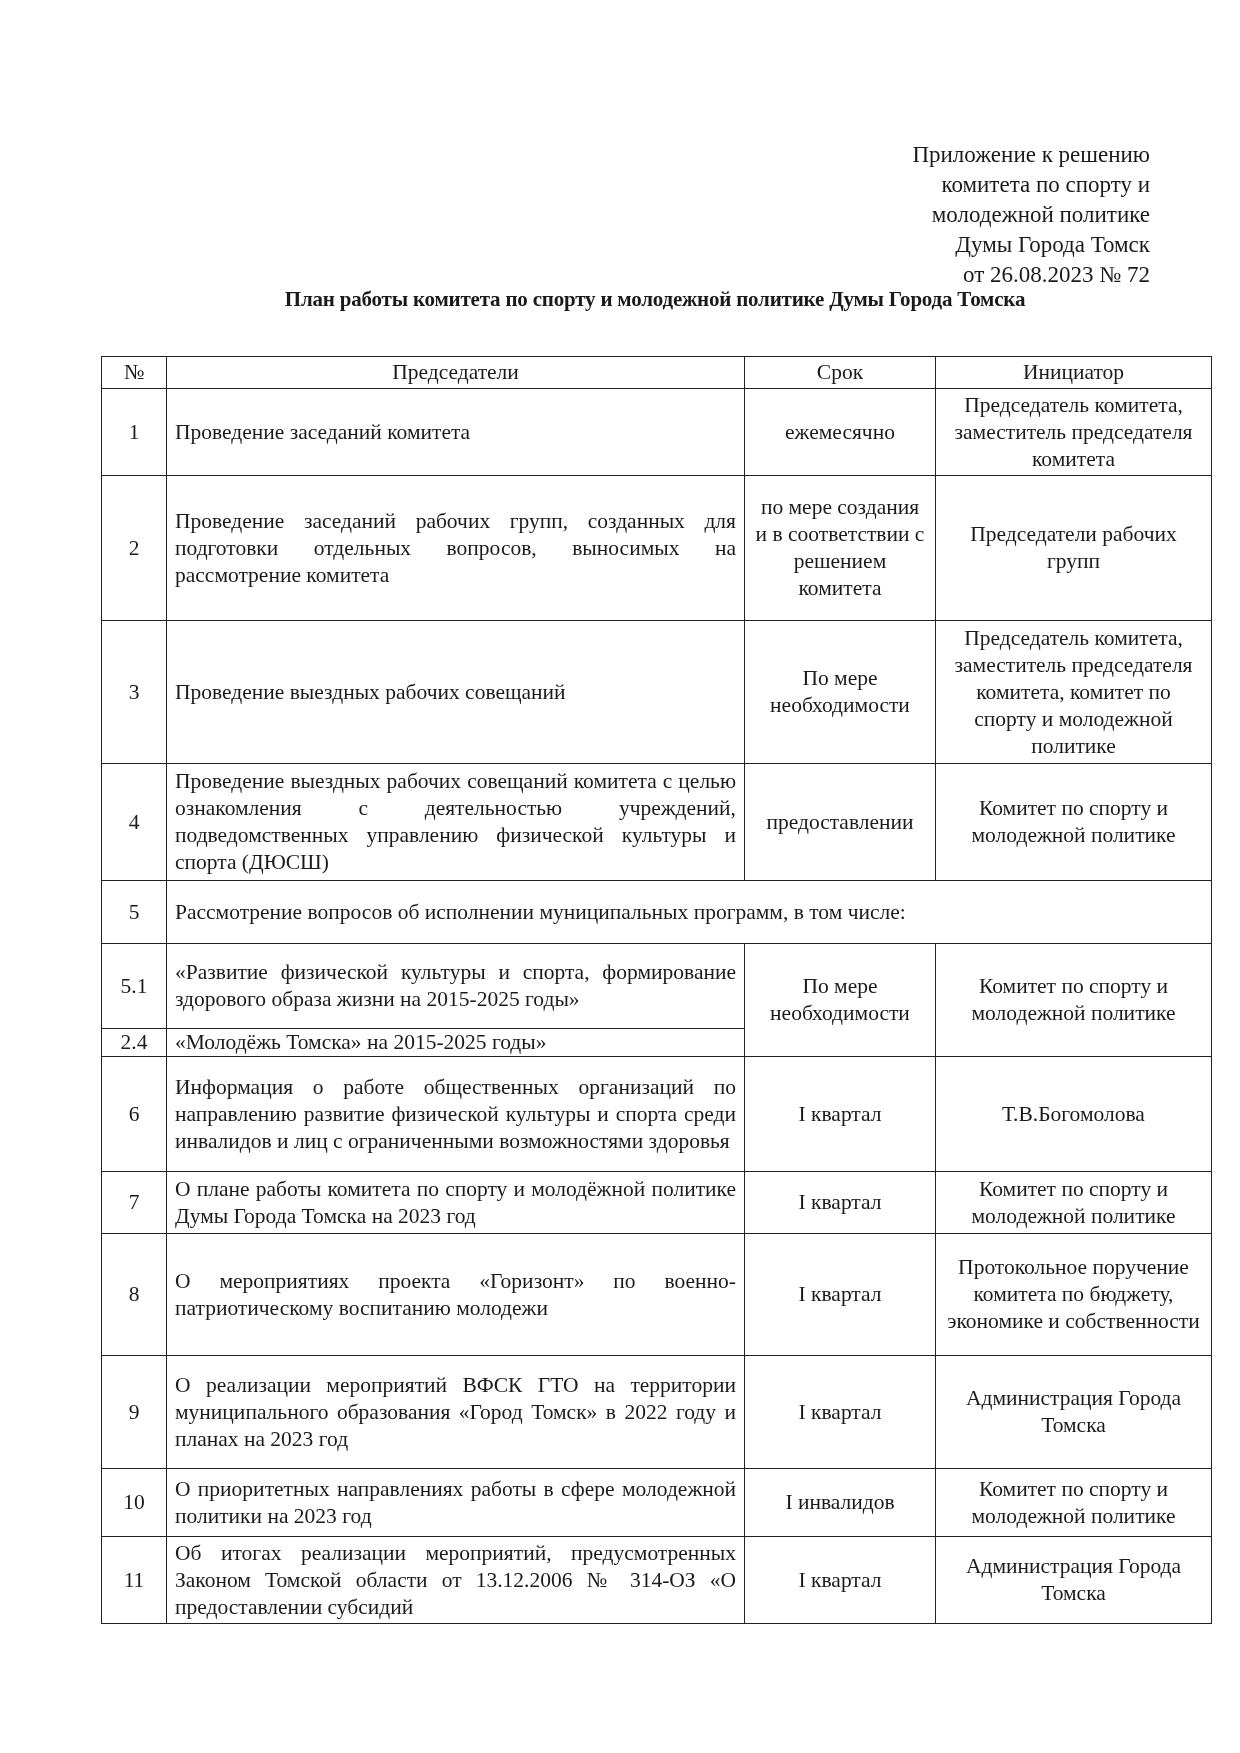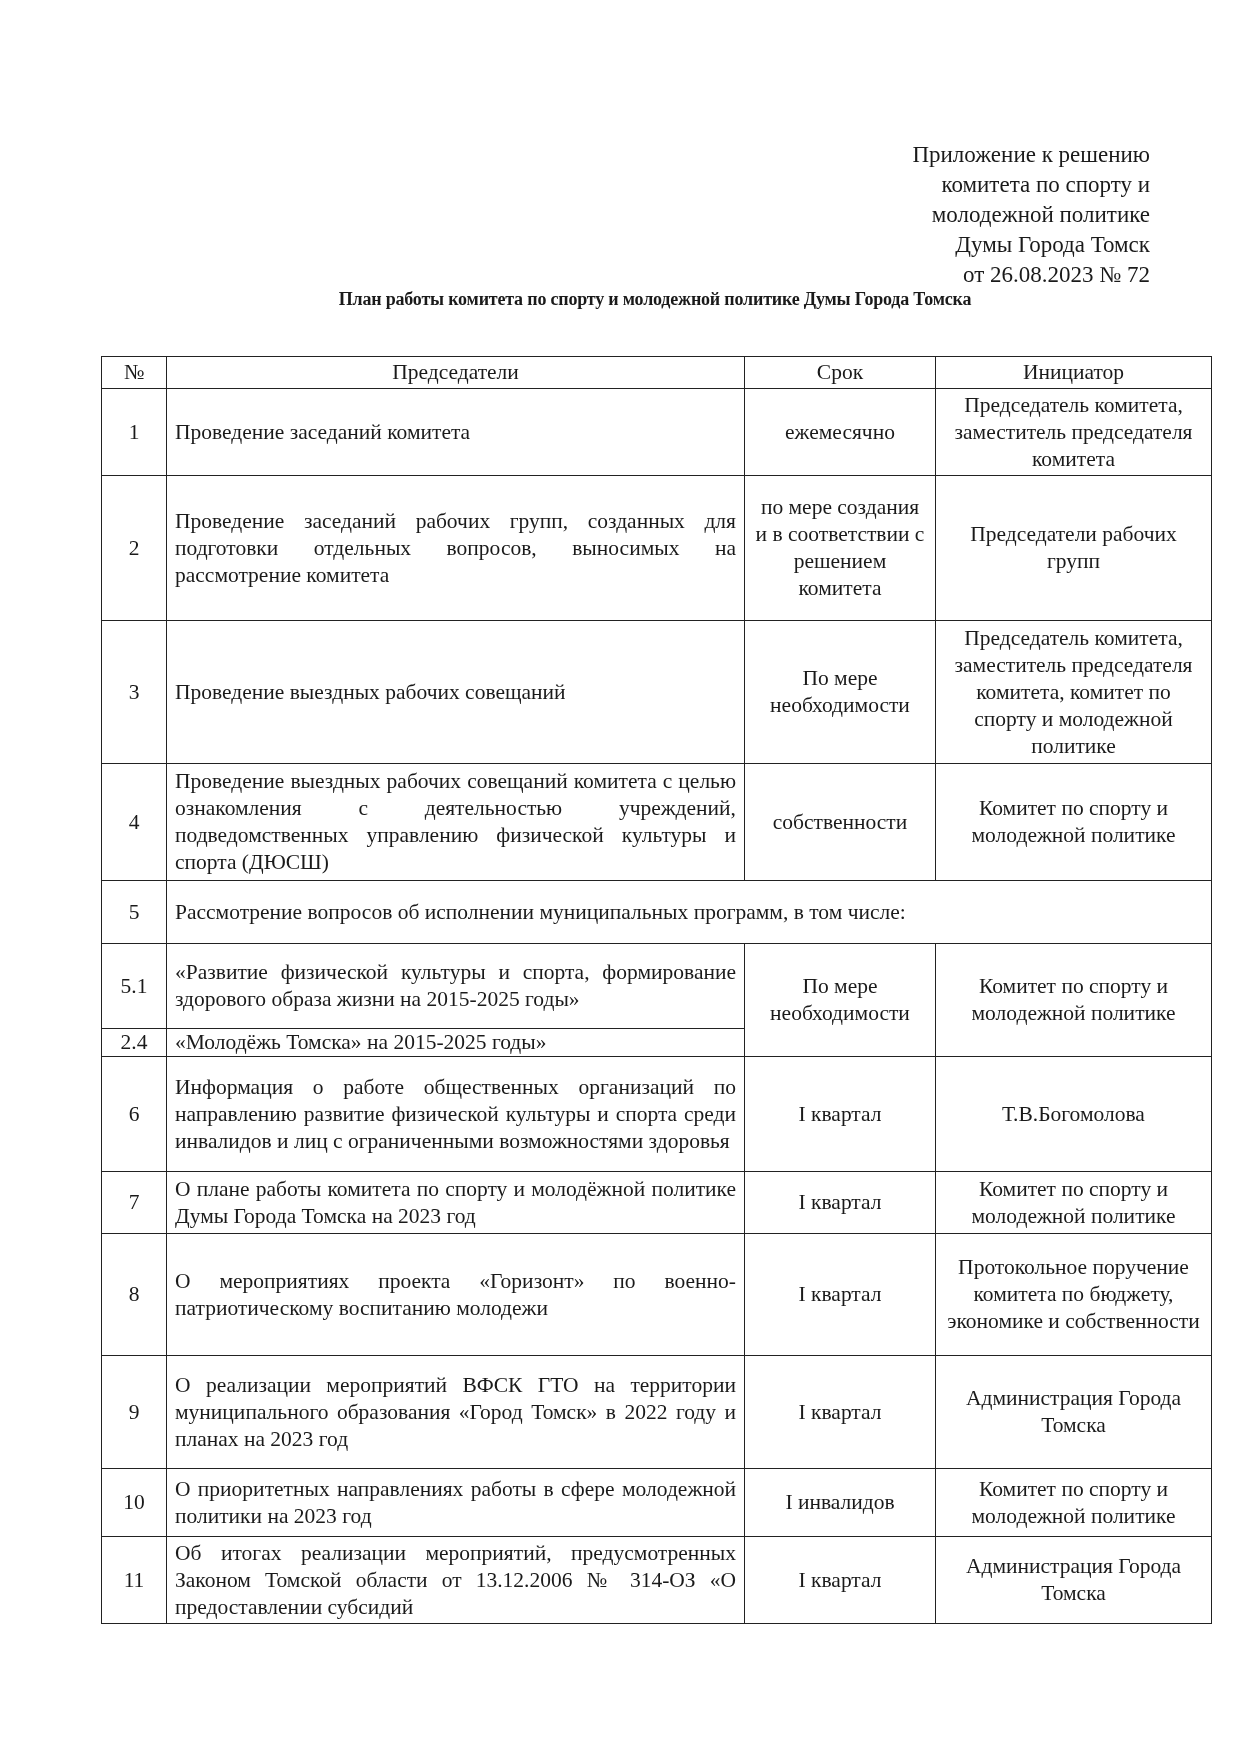--- a/index.html
+++ b/index.html
@@ -7,21 +7,21 @@
     width: 1240px; height: 1753px; position: relative; overflow: hidden;
     font-family: "Liberation Serif", "DejaVu Serif", serif; color: #1a1a1a;
   }
   .appendix {
     position: absolute; right: 90px; top: 108px; text-align: right;
     font-size: 23px; line-height: 30px; margin-top: 32px;
   }
   .appendix div { white-space: nowrap; }
   .title {
     position: absolute; left: 100px; width: 1110px; top: 284px;
-    text-align: center; font-weight: bold; font-size: 18px; line-height: 30px;
+    text-align: center; font-weight: bold; font-size: 21px; line-height: 30px;
     font-family: "Liberation Serif", serif; letter-spacing: -0.2px;
   }
   table.plan {
     position: absolute; left: 101px; top: 356px; width: 1110px;
     border-collapse: collapse; table-layout: fixed;
     font-size: 21.5px; line-height: 27px;
   }
   table.plan td, table.plan th {
     border: 1.6px solid #222; padding: 0 8px; vertical-align: middle;
     font-weight: normal;
@@ -96,21 +96,21 @@
   <tr class="h3">
     <td class="num">3</td>
     <td class="prop">Проведение выездных рабочих совещаний</td>
     <td class="center">По мере необходимости</td>
     <td class="center">Председатель комитета, заместитель председателя комитета, комитет по спорту и молодежной политике</td>
   </tr>
 
   <tr class="h4">
     <td class="num">4</td>
     <td class="prop">Проведение выездных рабочих совещаний комитета с целью ознакомления с деятельностью учреждений, подведомственных управлению физической культуры и спорта (ДЮСШ)</td>
-    <td class="center">собственности</td>
+    <td class="center">предоставлении</td>
     <td class="center">Комитет по спорту и молодежной политике</td>
   </tr>
 
   <tr class="h5">
     <td class="num">5</td>
     <td colspan="3">Рассмотрение вопросов об исполнении муниципальных программ, в том числе:</td>
   </tr>
 
   <tr class="h51">
     <td class="num">5.1</td>

